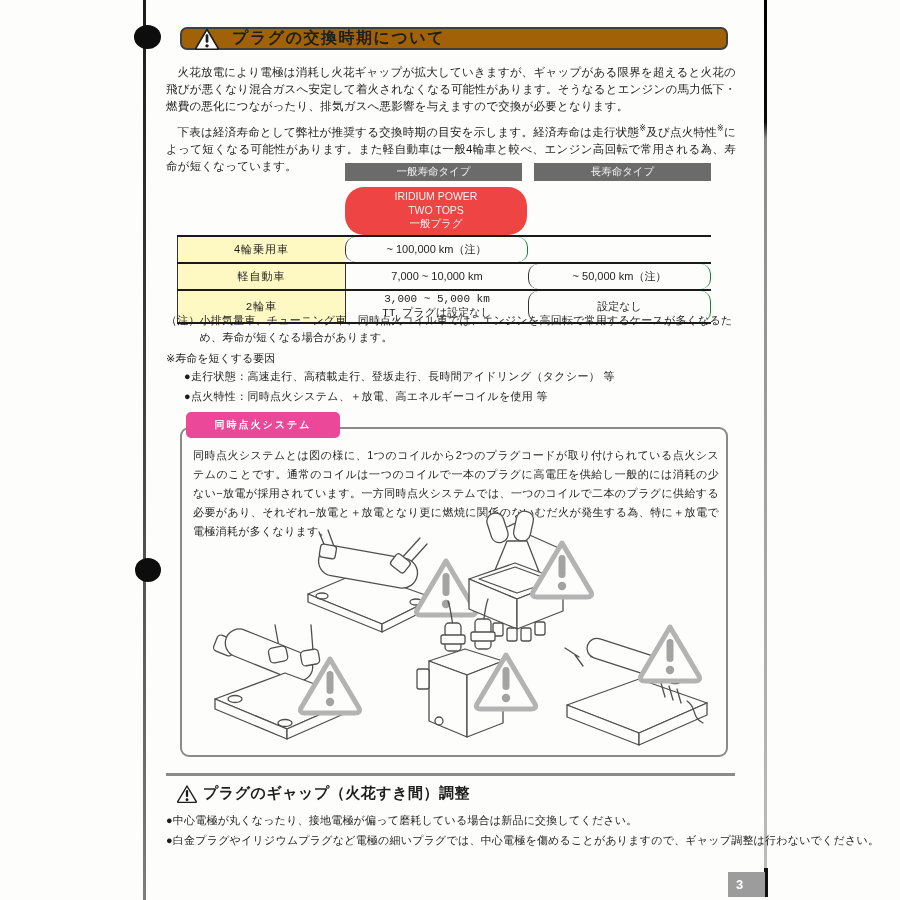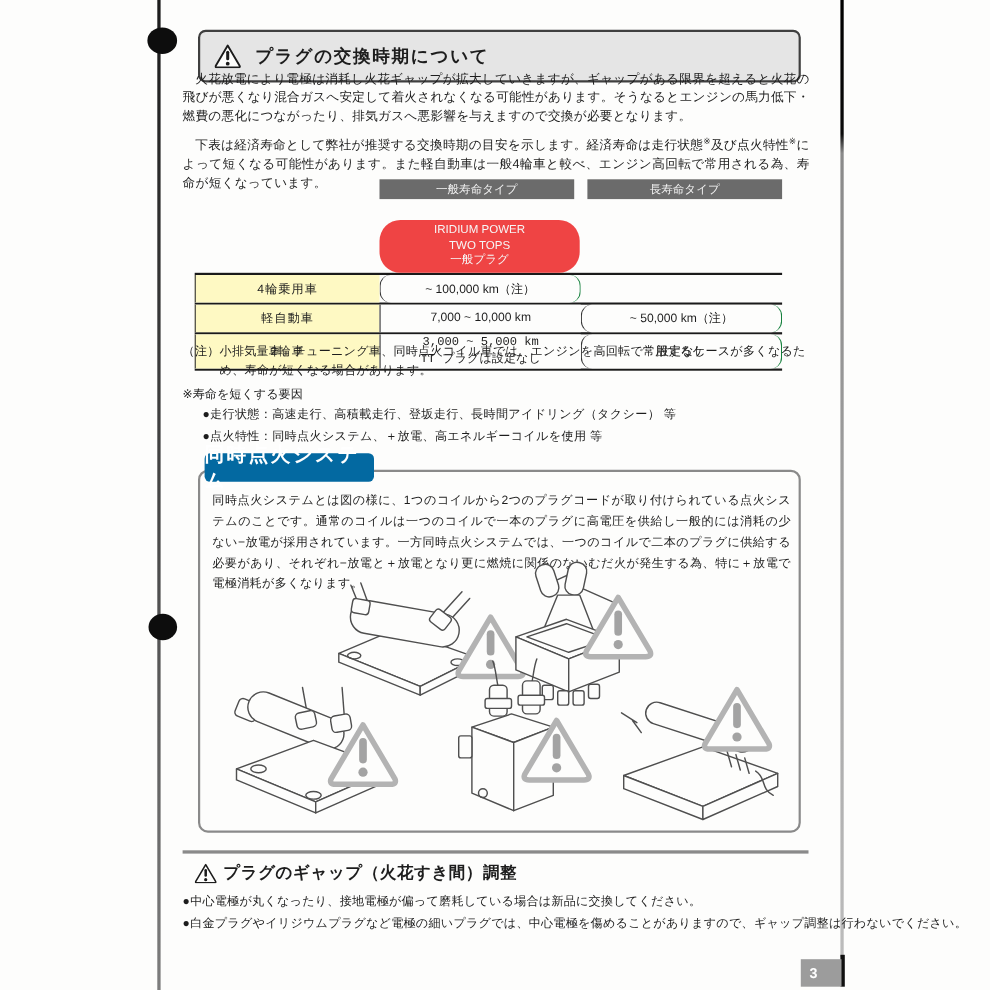--- a/index.html
+++ b/index.html
@@ -9,51 +9,51 @@
   
   .spine{left:143px;top:0;width:3px;height:900px;background:linear-gradient(#1c1c1c,#4a4a4a 55%,#7d7d7d);}
   .hole{background:#0d0d0d;border-radius:50%;}
   .hole1{left:134px;top:25px;width:27px;height:24px;}
   .hole2{left:135px;top:558px;width:26px;height:24px;}
   
   .page-edge{left:764px;top:0;width:3px;height:870px;
              background:linear-gradient(#000 0%,#0a0a0a 14%,#8a8a8a 16%,#9a9a9a 45%,#bcbcbc 100%);}
   .edge-tick{left:764px;top:868px;width:4px;height:29px;background:#101010;}
   
-  .title-box{left:180px;top:27px;width:548px;height:48px;border:2px solid #3f3f3f;border-radius:7px;
-             display:flex;align-items:center;gap:13px;padding-left:13px;box-sizing:border-box;background:#e5e5e5;}
+  .title-box{left:180px;top:27px;width:548px;height:23px;border:2px solid #3f3f3f;border-radius:7px;
+             display:flex;align-items:center;gap:13px;padding-left:13px;box-sizing:border-box;background:#a16207;}
   .title-text{font-size:16px;font-weight:bold;letter-spacing:1.5px;}
   
   .para-wrap{left:166px;top:64px;width:570px;}
   .para{margin:0 0 5px 0;font-size:11.5px;line-height:17px;text-align:justify;text-indent:1em;letter-spacing:0.2px;}
   sup{font-size:8px;}
   
   .tbl{left:177px;top:163px;width:534px;}
   .tbl-head{display:flex;margin-left:168px;gap:2px;}
-  .tbl-h1{display:flex;gap:12px;margin-left:168px;margin-bottom:19px;}
+  .tbl-h1{display:flex;gap:12px;margin-left:168px;margin-bottom:6px;}
   .hcell1{width:182px;background:#6b6b6b;color:#f4f4f4;font-size:10.5px;text-align:center;padding:2px 0;}
   .hcell2{width:182px;background:#ef4444;color:#f6f6f6;font-size:10.5px;line-height:13.5px;text-align:center;padding:3px 0 4px 0;border-radius:19px;}
   .trow{display:flex;border-top:2px solid #1a1a1a;align-items:stretch;}
   .trow:last-child{border-bottom:2px solid #1a1a1a;font-family:Liberation Mono, monospace;}
   .lcell{width:167px;background:#fef9c3;border-left:1px solid #333;display:flex;align-items:center;justify-content:center;
          font-size:11px;letter-spacing:1px;}
   .vcell{width:182px;border-left:1px solid #333;display:flex;flex-direction:column;align-items:center;justify-content:center;
          font-size:11px;background:#fdfdfc;}
   .vcell:last-child{border-right:1px solid #15803d;width:181px;border-radius:10px;}
   .rh{height:25px;} .rh3{height:31px;}
   
   .note{left:166px;top:312px;width:572px;display:flex;font-size:11px;line-height:16.5px;letter-spacing:0.2px;}
   .note-label{flex:0 0 30px;}
   .factors-title{left:166px;top:351px;font-size:11px;}
   .factor1{left:184px;top:369px;font-size:11px;letter-spacing:0.3px;}
   .factor2{left:184px;top:389px;font-size:11px;letter-spacing:0.3px;}
   
   .dis-box{left:180px;top:427px;width:548px;height:330px;border:2px solid #8a8a8a;border-radius:9px;box-sizing:border-box;background:#fdfdfc;}
-  .dis-badge{left:186px;top:412px;width:154px;height:26px;background:#0369a1;border-radius:5px;color:#fff;
-             display:flex;align-items:center;justify-content:center;font-size:18px;font-weight:bold;letter-spacing:2px;}
+  .dis-badge{left:186px;top:412px;width:154px;height:26px;background:#ec4899;border-radius:5px;color:#fff;
+             display:flex;align-items:center;justify-content:center;font-size:10px;font-weight:bold;letter-spacing:2px;}
   .dis-body{left:193px;top:446px;width:526px;font-size:11px;line-height:19px;text-align:justify;letter-spacing:0.3px;}
   .diagram{left:185px;top:505px;}
   
   .divider{left:166px;top:773px;width:569px;height:3px;background:#8a8a8a;}
   .gap-title{left:177px;top:784px;display:flex;align-items:center;gap:6px;}
   .gap-title-text{font-size:15px;font-weight:bold;letter-spacing:0.5px;}
   .gap-bullets{left:166px;top:810px;width:572px;font-size:11px;line-height:20px;letter-spacing:0.2px;}
   .gap-bullets div{white-space:nowrap;}
   
   .pagenum{left:728px;top:872px;width:37px;height:25px;background:#9c9c9c;color:#fff;

